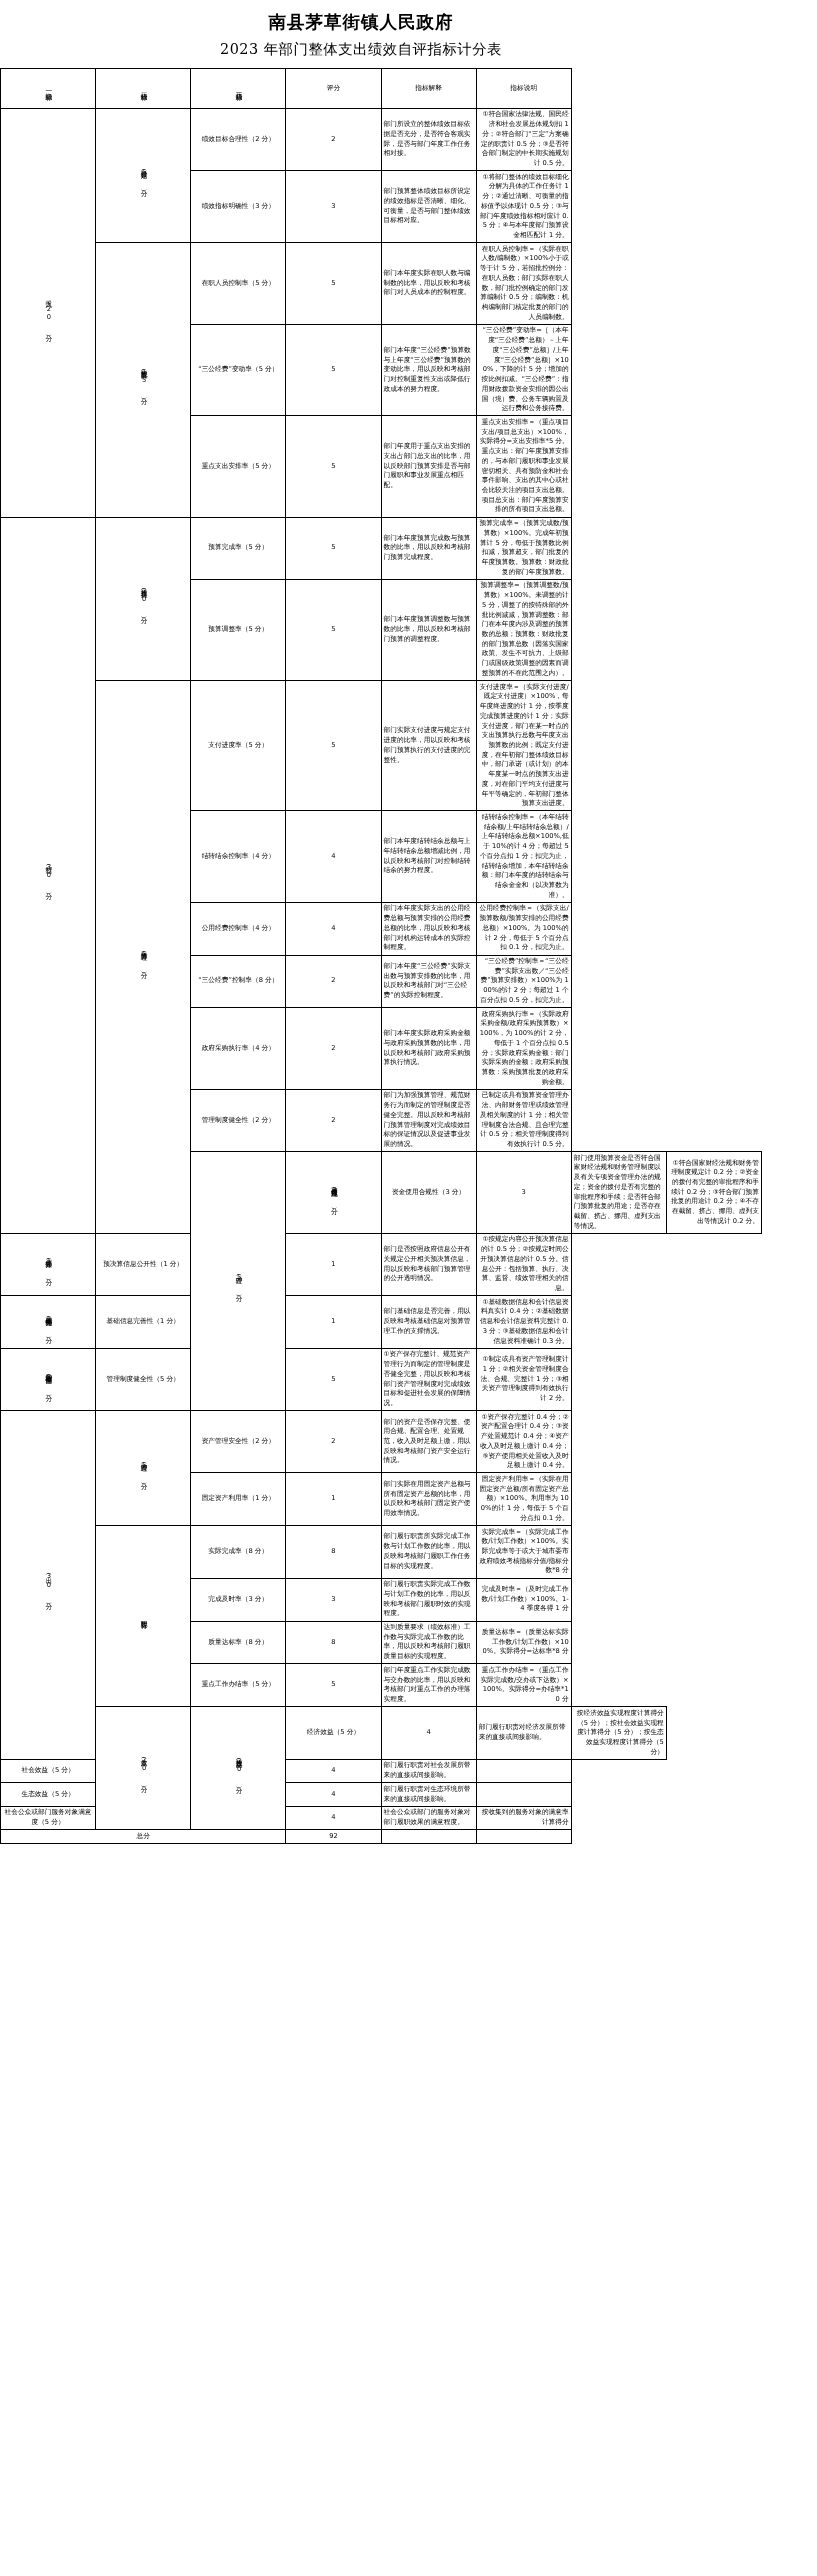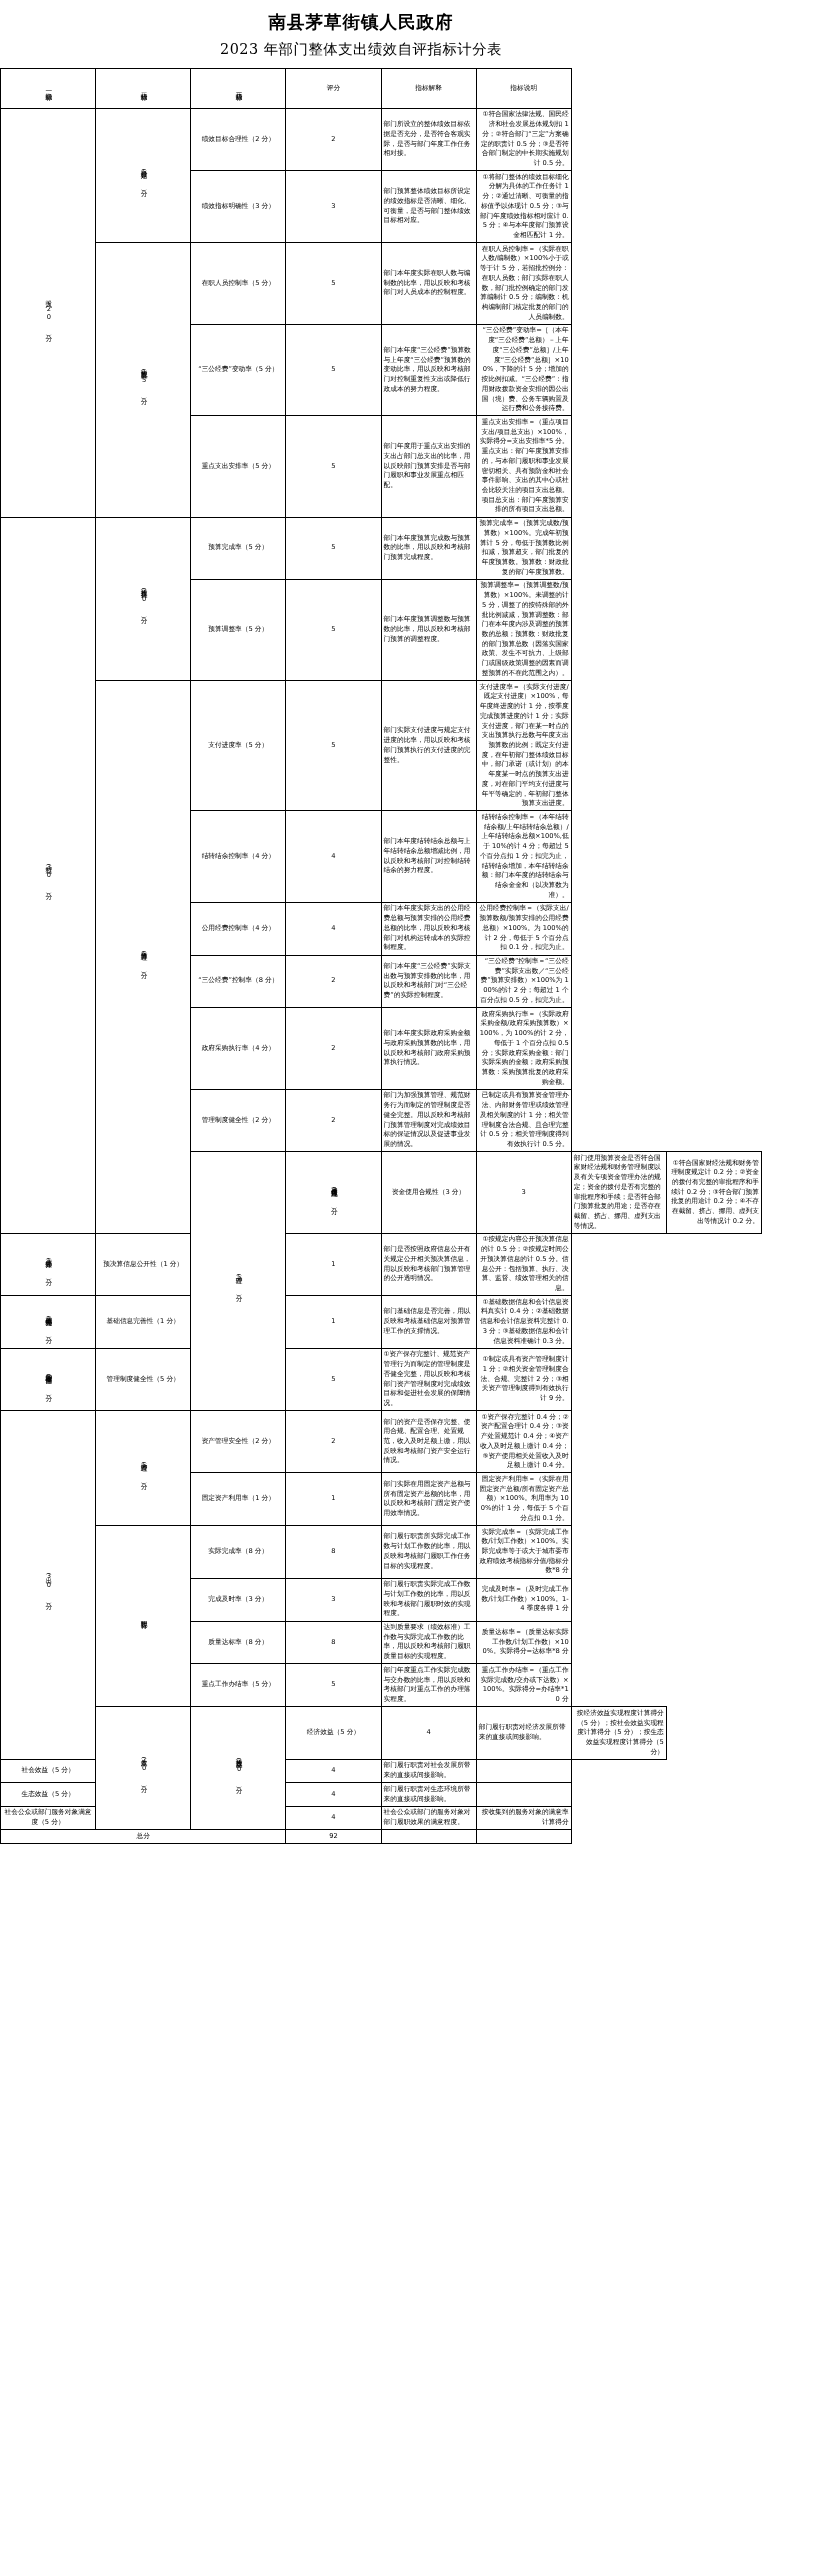--- a/index.html
+++ b/index.html
@@ -225,21 +225,21 @@
           <td class="explain">部门基础信息是否完善，用以反映和考核基础信息对预算管理工作的支撑情况。</td>
           <td class="desc">①基础数据信息和会计信息资料真实计 0.4 分；②基础数据信息和会计信息资料完整计 0.3 分；③基础数据信息和会计信息资料准确计 0.3 分。</td>
         </tr>
         <tr>
           <td class="lvl2" rowspan="1">
             <span class="vtext">管理制度健全性（5 分）</span>
           </td>
           <td class="lvl3">管理制度健全性（5 分）</td>
           <td class="score">5</td>
           <td class="explain">①资产保存完整计、规范资产管理行为而制定的管理制度是否健全完整，用以反映和考核部门资产管理制度对完成绩效目标和促进社会发展的保障情况。</td>
-          <td class="desc">①制定或具有资产管理制度计 1 分；②相关资金管理制度合法、合规、完整计 2 分；③相关资产管理制度得到有效执行计 9 分。</td>
+          <td class="desc">①制定或具有资产管理制度计 1 分；②相关资金管理制度合法、合规、完整计 1 分；③相关资产管理制度得到有效执行计 2 分。</td>
         </tr>
         <tr>
           <td class="lvl1" rowspan="7">
             <span class="vtext">出（30 分）</span>
           </td>
           <td class="lvl2" rowspan="2">
             <span class="vtext">产资管理（5 分）</span>
           </td>
           <td class="lvl3">资产管理安全性（2 分）</td>
           <td class="score">2</td>

